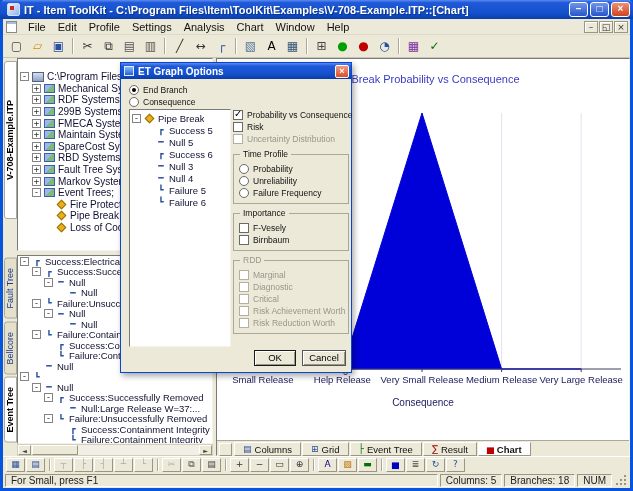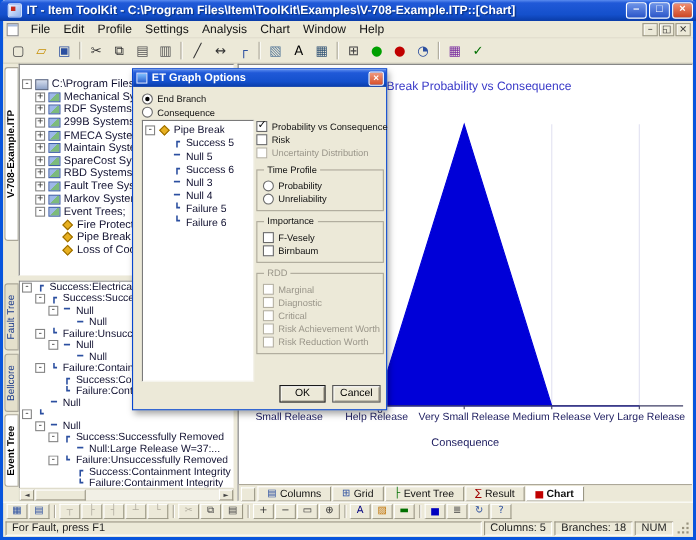--- a/index.html
+++ b/index.html
@@ -534,21 +534,21 @@
       </span>
       <span class="tbtn2">
         <span class="glyph" style="color: rgb(43, 79, 160);">↻</span>
       </span>
       <span class="tbtn2">
         <span class="glyph" style="color: rgb(43, 79, 160);">?</span>
       </span>
     </div>
 
   <div class="statusbar">
-    <span class="sb-panel sb-msg">For Fault, press F1</span>
+    <span class="sb-panel sb-msg">For Small, press F1</span>
     <span id="status-panels">
         <span class="sb-panel">Columns: 5</span>
         <span class="sb-panel">Branches: 18</span>
         <span class="sb-panel">NUM</span>
       </span>
     <span class="grip"></span>
   </div>
 
   <div class="dialog">
     <div class="dlg-title">
@@ -627,20 +627,24 @@
           <div class="groupbox">
             <span class="grouplabel">Time Profile</span>
             <div class="optrow">
               <span class="radio"></span>
               <span class="optlabel">Probability</span>
             </div>
             <div class="optrow">
               <span class="radio"></span>
               <span class="optlabel">Unreliability</span>
             </div>
+            <div class="optrow">
+              <span class="radio"></span>
+              <span class="optlabel">Failure Frequency</span>
+            </div>
           </div>
           <div class="groupbox">
             <span class="grouplabel">Importance</span>
             <div class="optrow">
               <span class="cb"></span>
               <span class="optlabel">F-Vesely</span>
             </div>
             <div class="optrow">
               <span class="cb"></span>
               <span class="optlabel">Birnbaum</span>

